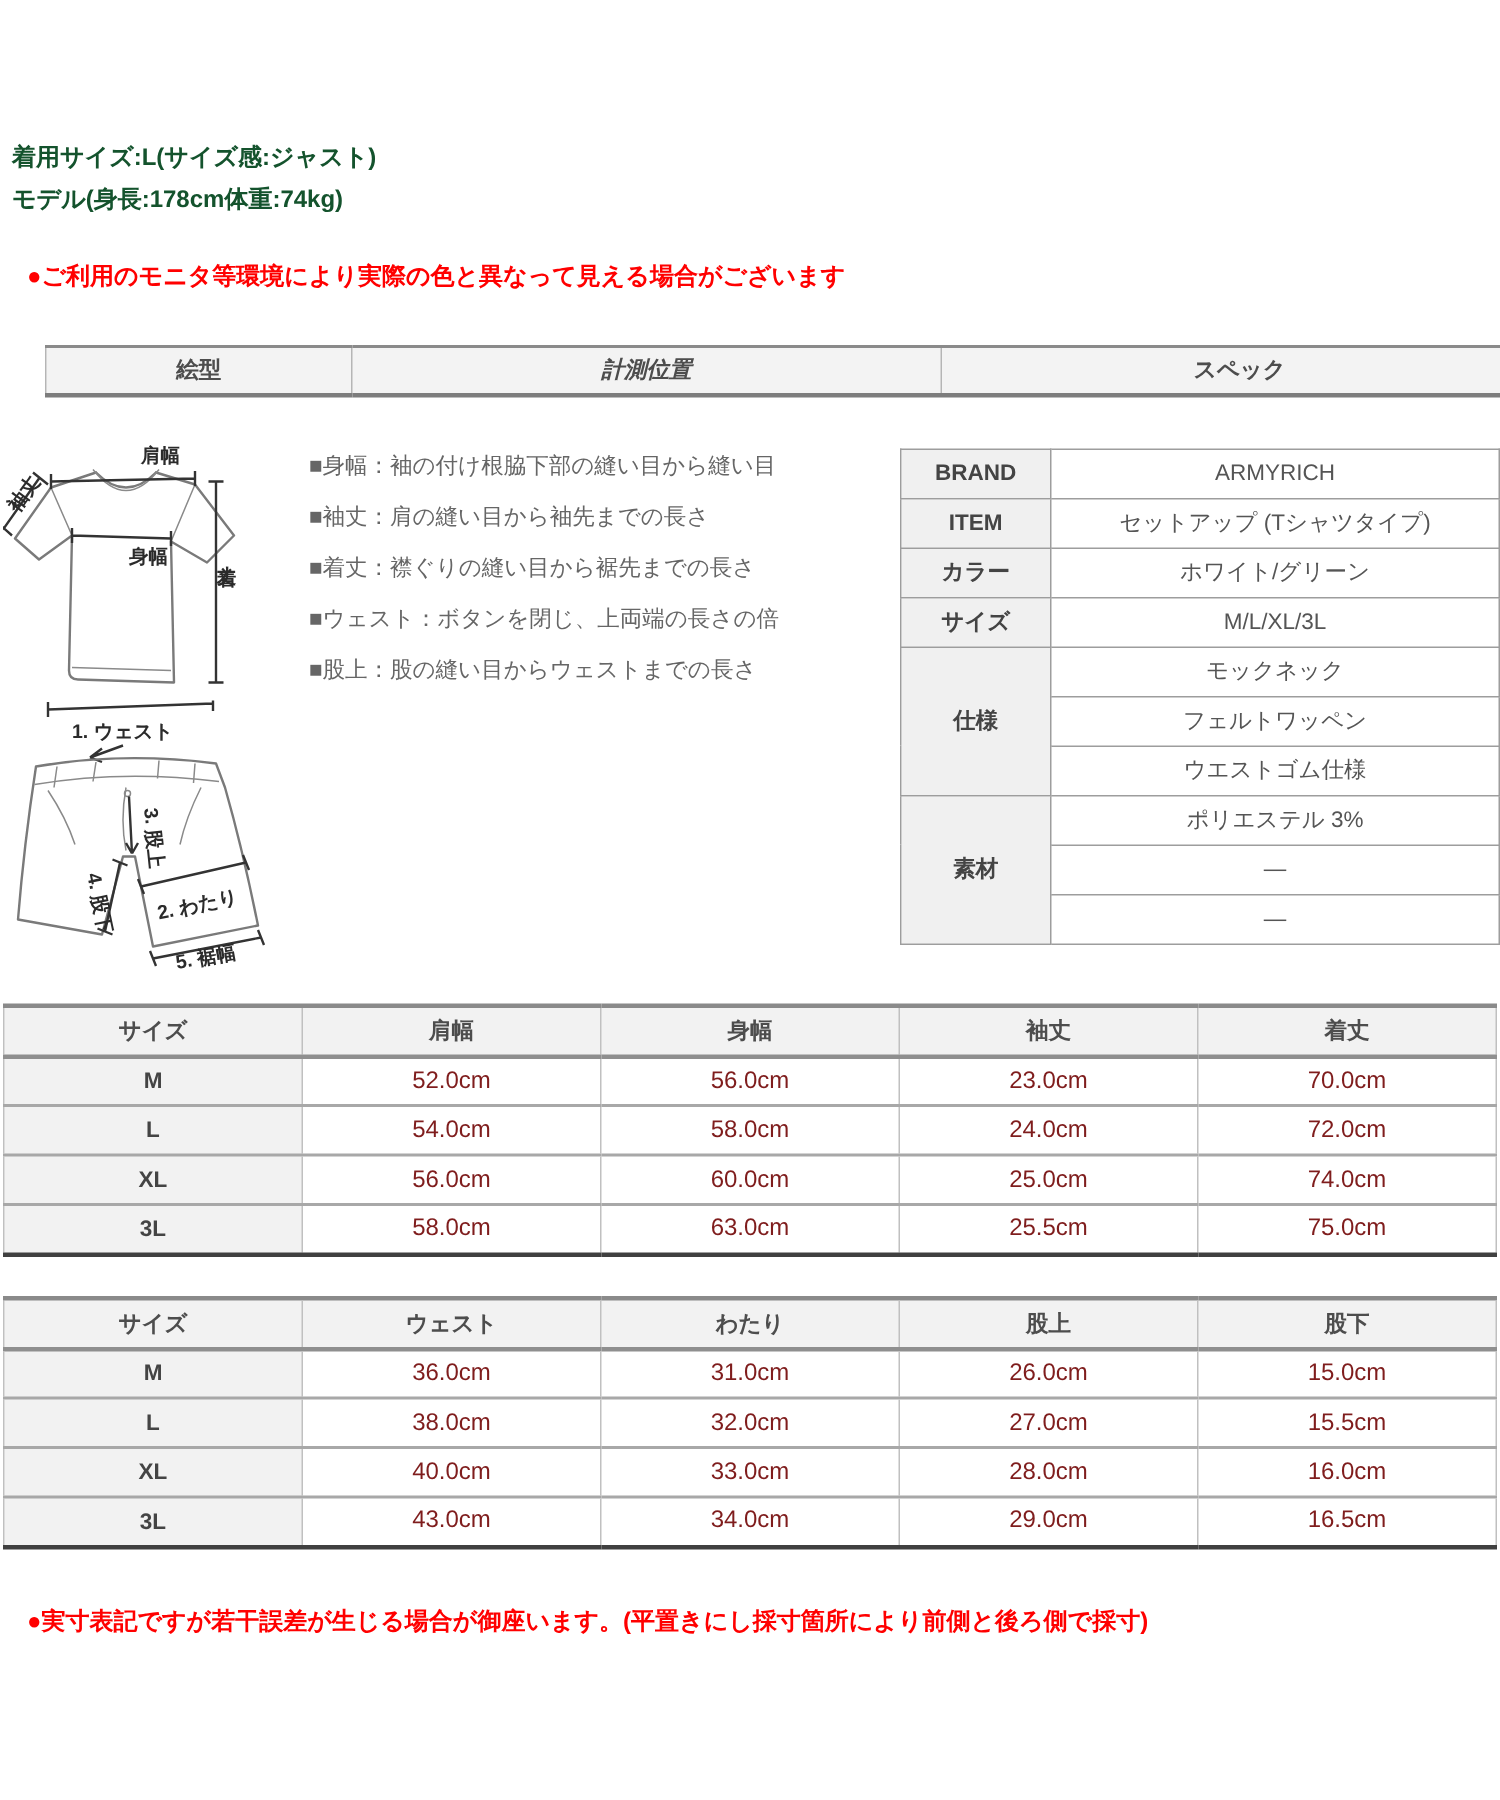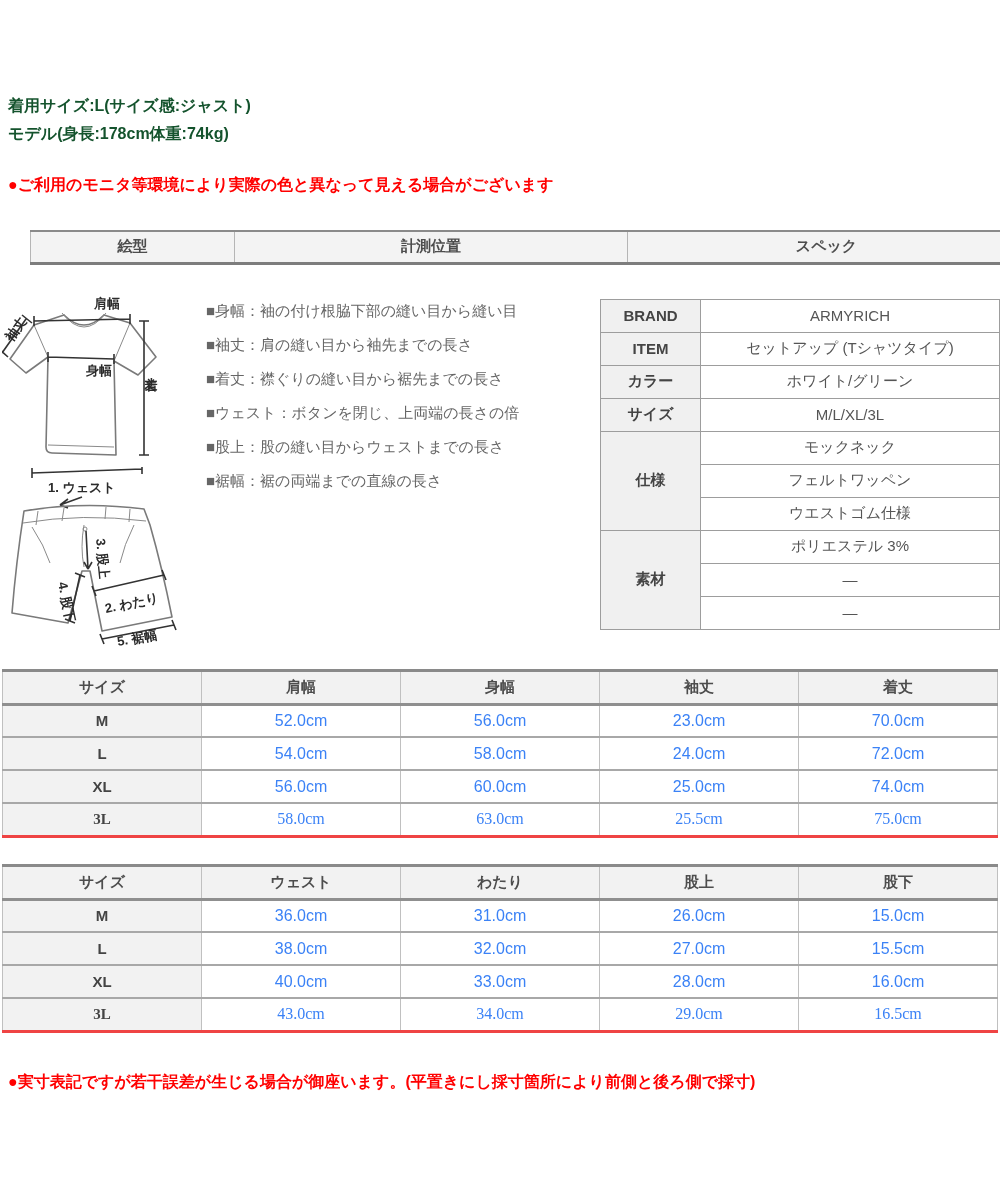--- a/index.html
+++ b/index.html
@@ -6,29 +6,29 @@
   html,body { background:#fff; }
   body {
     width:1000px; height:1200px; overflow:hidden;
     font-family:"Liberation Sans","DejaVu Sans",sans-serif;
     color:#555;
   }
   .page { width:1000px; height:1200px; padding:0 2px; position:relative; }
 
   
   .top-info { margin:92px 0 0 6px; color:#14532d; font-size:16px; font-weight:bold; line-height:28px; }
-  .red-note { margin:26px 0 0 6px; color:#ff0000; font-size:16px; font-weight:bold; line-height:22px; }
+  .red-note { margin:26px 0 0 16px; color:#ff0000; font-size:16px; font-weight:bold; line-height:22px; }
 
   
   table.section-header { width:100%; margin-top:34px; border-collapse:collapse; table-layout:fixed;margin-left:28px; }
   table.section-header th {
     background:#f3f3f3; color:#4d4d4d; font-size:15px; font-weight:bold;
     height:32px; border:1px solid #b5b5b5; border-top:2px solid #8a8a8a; border-bottom:3px solid #7d7d7d;
   }
-  th.w20 { width:20.5%; } th.w40a { width:39.5%; } th.w40b { width:40%; }
+  th.w20 { width:20.5%; } th.w40a { width:39.5%;font-style:italic; } th.w40b { width:40%; }
 
   
   .content-row { display:flex; margin-top:30px; height:352px; }
   .diagram-col { width:200px; flex:0 0 200px; }
   .measure-col { width:398px; flex:0 0 398px; padding:6px 0 0 4px; }
   .spec-col { width:400px; flex:0 0 400px; }
 
   .measure-col p { font-size:15px; color:#666; line-height:20px; margin-bottom:14px; white-space:nowrap; }
   .measure-col .block-gap { }
 
@@ -41,24 +41,24 @@
 
   
   table.size-table { width:100%; border-collapse:collapse; table-layout:fixed; text-align:center; }
   table.size-table.first { margin-top:22px; }
   table.size-table.second { margin-top:26px; }
   table.size-table th {
     background:#f2f2f2; color:#4d4d4d; font-size:15px; font-weight:bold; height:34px;
     border:1px solid #c0c0c0; border-top:3px solid #8a8a8a; border-bottom:3px solid #8f8f8f;
   }
   table.size-table td {
-    background:#fff; font-size:16px; color:#3b82f6; height:33px;
+    background:#fff; font-size:16px; color:#7f1d1d; height:33px;
     border:1px solid #c0c0c0; border-top:2px solid #a8a8a8; border-bottom:2px solid #a8a8a8;
   }
-  table.size-table tbody tr:last-child td { border-bottom:3px solid #ef4444;font-family:Liberation Serif, serif; }
+  table.size-table tbody tr:last-child td { border-bottom:3px solid #404040; }
   table.size-table td.size-col { background:#f2f2f2; font-weight:bold; font-size:15px; color:#444; }
   table.size-table th, table.size-table td { width:20%; }
 
   .bottom-note { margin-top:38px; }
 
   
   svg { display:block; }
   .sketch { stroke:#7a7a7a; stroke-width:1.6; fill:none; stroke-linejoin:round; stroke-linecap:round; }
   .sketch-thin { stroke:#8a8a8a; stroke-width:1; fill:none; }
   .measure-line { stroke:#333; stroke-width:1.6; fill:none; }
@@ -135,21 +135,20 @@
         <text class="diagram-label" x="116" y="179" transform="rotate(-10 116 179)">5. 裾幅</text>
       </svg>
     </div>
 
     <div class="measure-col">
       <p>■身幅：袖の付け根脇下部の縫い目から縫い目</p>
       <p>■袖丈：肩の縫い目から袖先までの長さ</p>
       <p>■着丈：襟ぐりの縫い目から裾先までの長さ</p>
       <p class="block-gap">■ウェスト：ボタンを閉じ、上両端の長さの倍</p>
       <p>■股上：股の縫い目からウェストまでの長さ</p>
-      <p>■裾幅：裾の両端までの直線の長さ</p>
     </div>
 
     <div class="spec-col">
       <table class="spec-table">
         <tbody>
           <tr>
             <td class="label">BRAND</td>
             <td>ARMYRICH</td>
           </tr>
           <tr>

